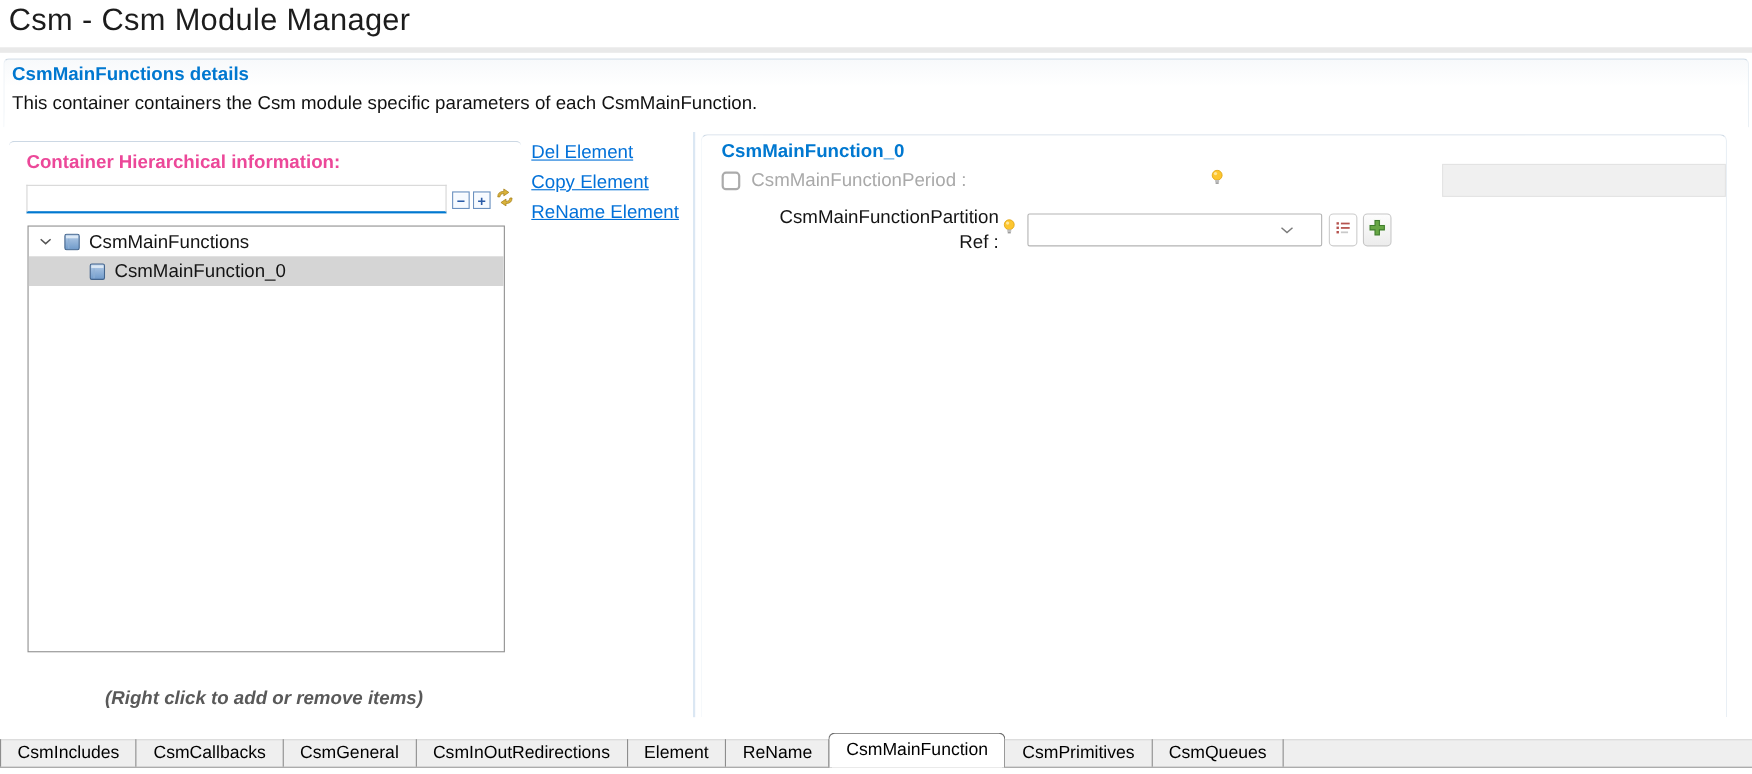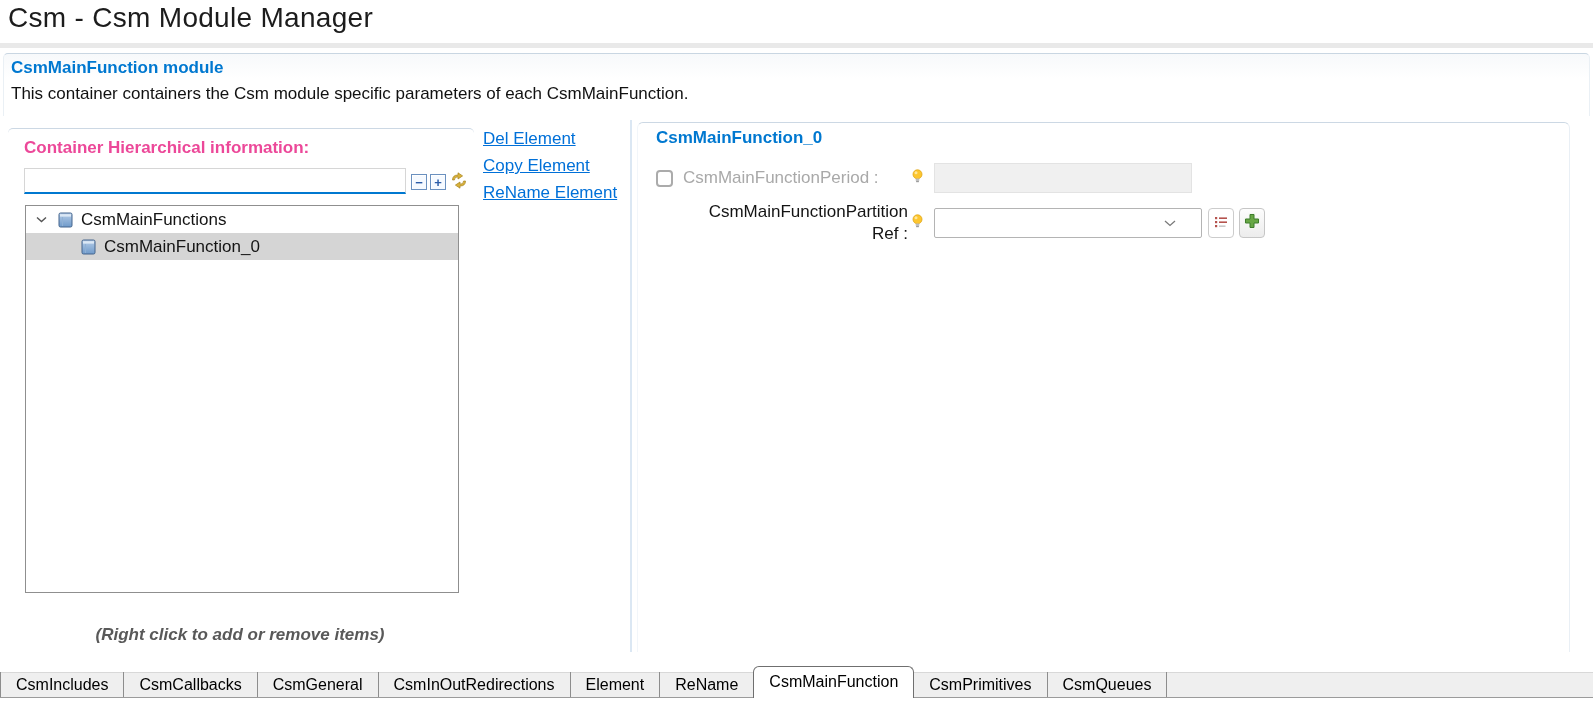--- a/index.html
+++ b/index.html
@@ -66,21 +66,21 @@
   .v-divider { position: absolute; left: 630px; top: 120px; width: 2px; height: 532px; background: #dbe7f3; }
 
   
   .right-panel {
     position: absolute; left: 637px; top: 122px; width: 933px; height: 530px;
     border-top: 1px solid #ccd8e4; border-right: 1px solid #e9eff5; border-left: 1px solid #f2f6fa;
     border-radius: 6px 6px 0 0;
   }
   .detail-title { margin: 5px 0 0 18px; font-size: 17px; font-weight: bold; color: #0078d0; }
   .field-row { display: flex; align-items: center; margin-left: 18px; }
-  .row-period { margin-top: 15px; }
+  .row-period { margin-top: 1px; justify-content: space-between; }
   .row-partition { margin-top: 8px; align-items: center; }
   .label-zone { width: 252px; display: flex; align-items: center; }
   .checkbox {
     width: 17px; height: 17px; border: 2px solid #ababab; border-radius: 4px; background: #fff;
     flex: 0 0 auto; cursor: pointer;
   }
   .period-label { margin-left: 10px; font-size: 17px; color: #a9a9a9; white-space: nowrap; }
   .bulb { width: 12px; margin-left: 4px; flex: 0 0 auto; }
   .period-input {
     margin-left: 10px; width: 258px; height: 30px;
@@ -119,21 +119,21 @@
 </style>
 </head>
 <body>
 
 <div class="page">
 
   <div class="app-title">Csm - Csm Module Manager</div>
   <div class="header-strip"></div>
 
   <div class="section-panel">
-    <div class="section-title">CsmMainFunction module</div>
+    <div class="section-title">CsmMainFunctions details</div>
     <div class="section-desc">This container containers the Csm module specific parameters of each CsmMainFunction.</div>
   </div>
 
   <div class="left-group">
     <div class="group-title">Container Hierarchical information:</div>
 
     <div class="filter-row">
       <input class="filter-input" type="text" value="" style="">
       <div class="filter-icons">
         <div class="sq-btn">

